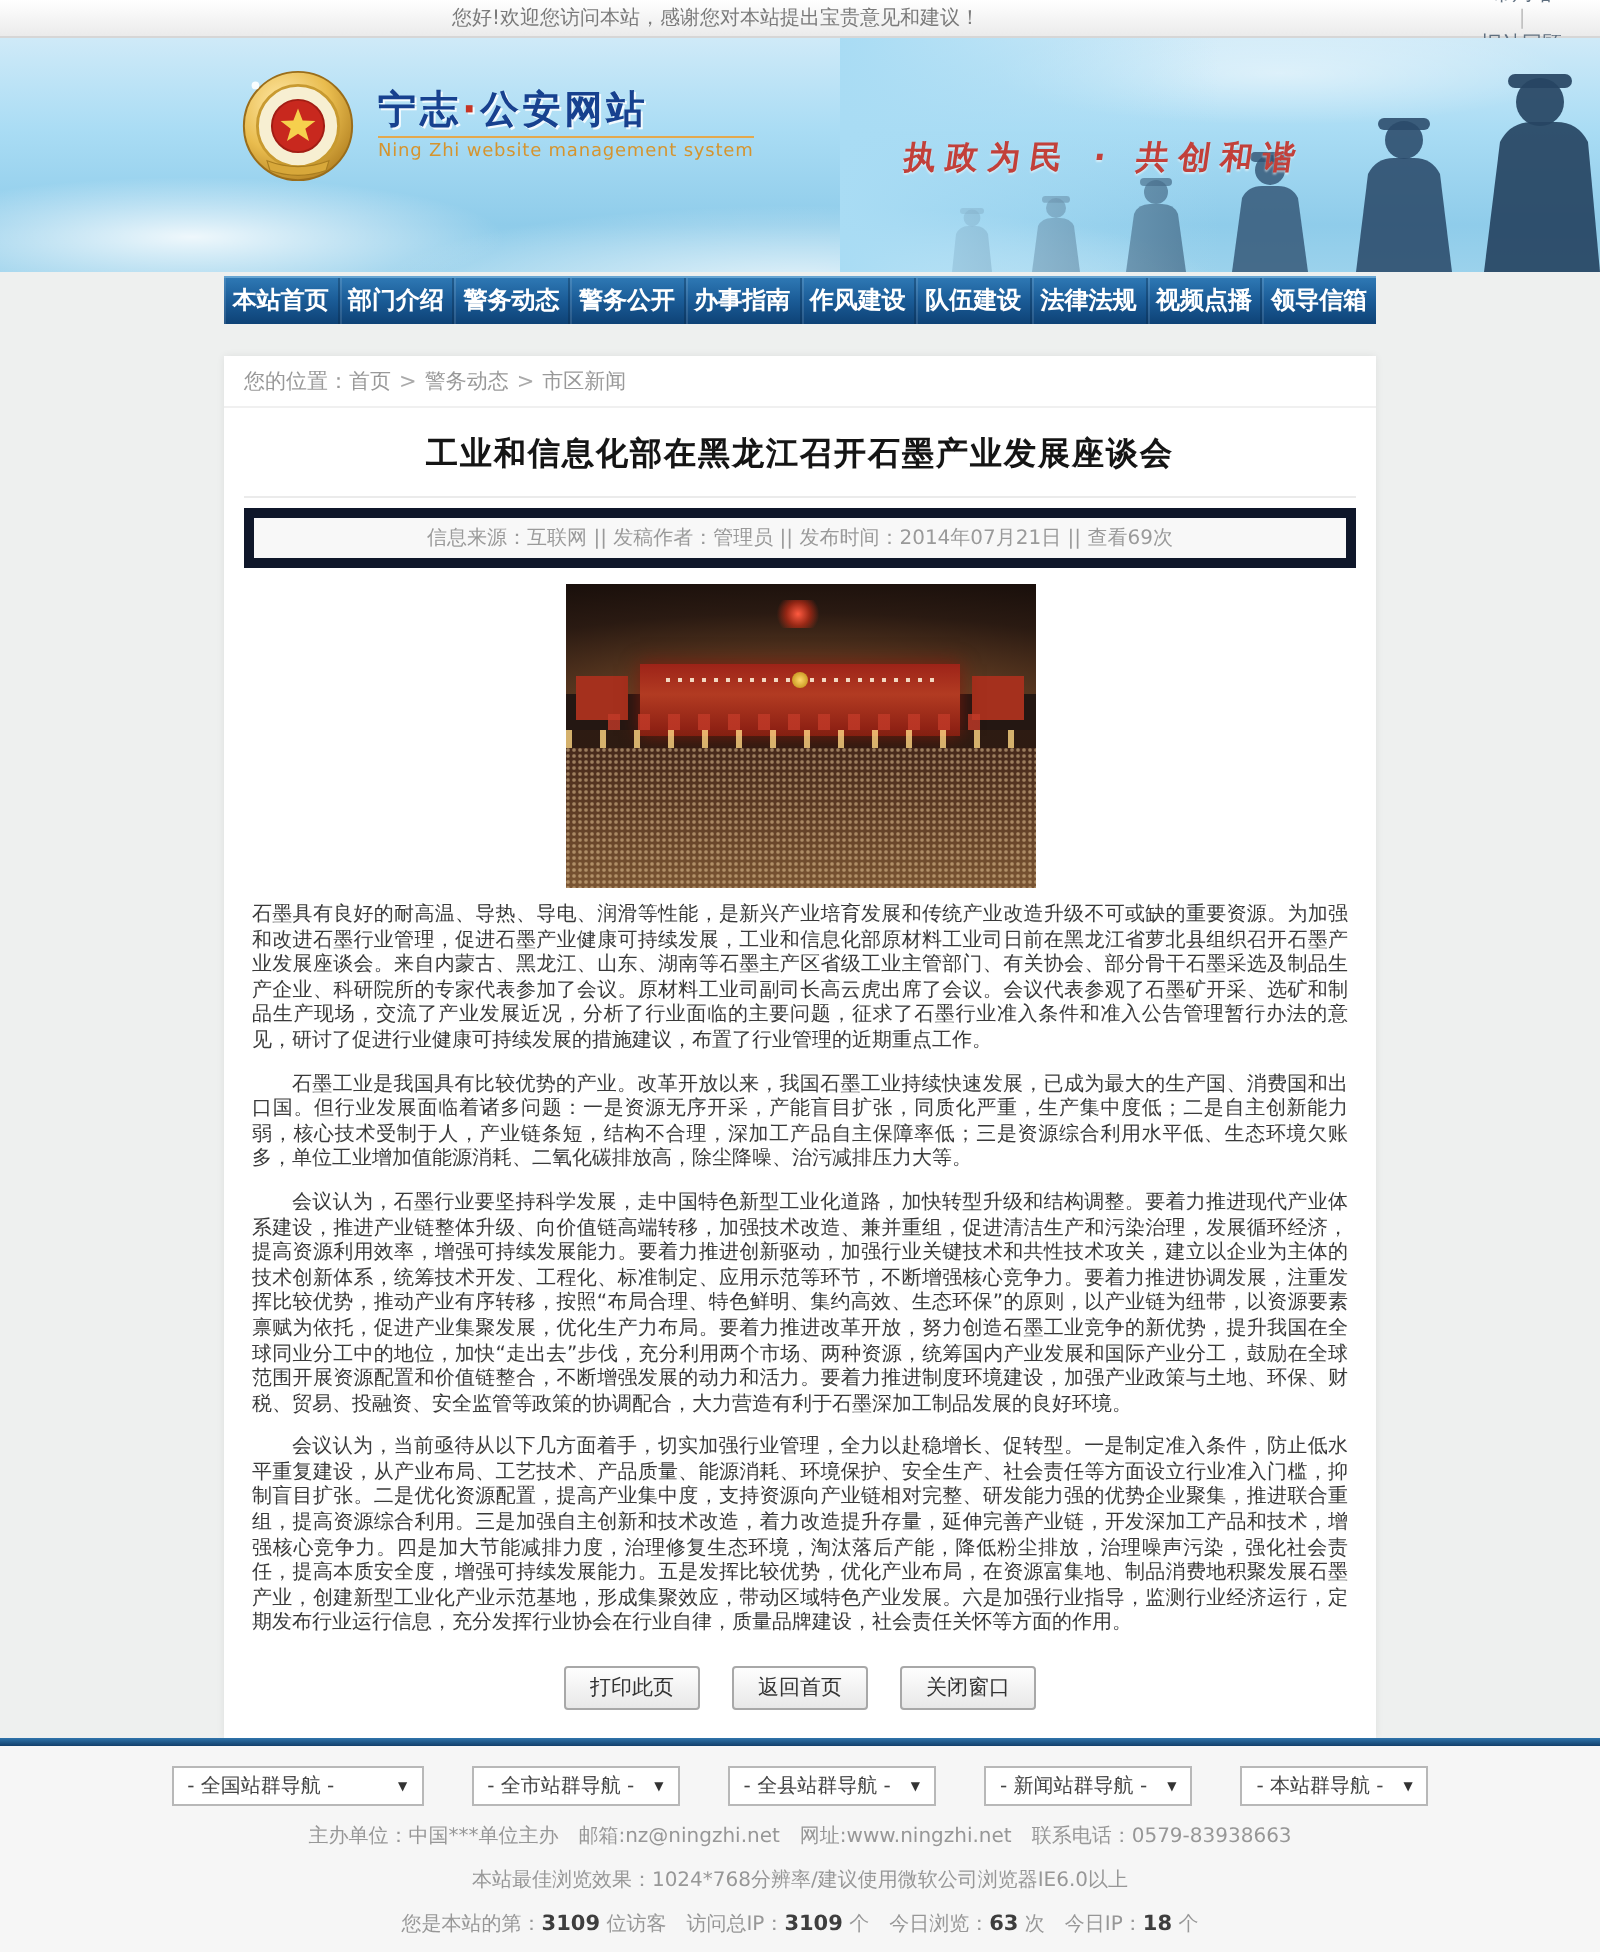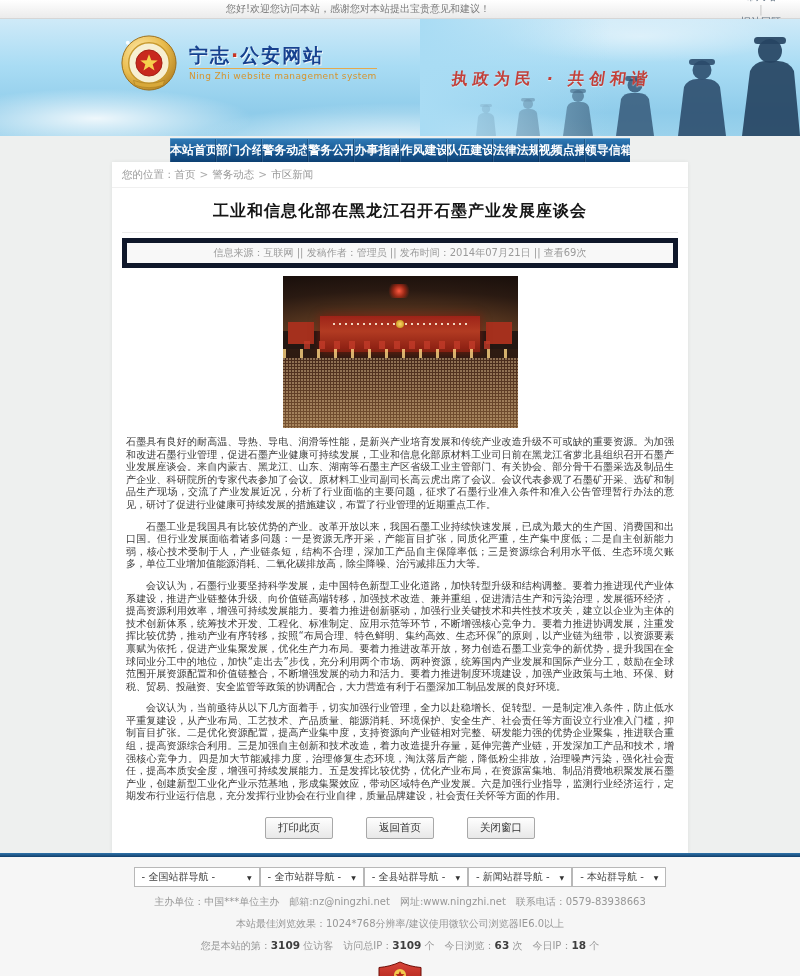--- a/index.html
+++ b/index.html
@@ -26,21 +26,21 @@
       radial-gradient(ellipse 220px 40px at 80% 15%, rgba(255,255,255,.45), transparent 65%);}
   .officers{position:absolute;right:0;top:0;width:380px;height:117px;}
   .logo{position:absolute;left:120px;top:15px;display:flex;align-items:center;gap:11px;text-decoration:none;}
   .badge-svg{width:58px;height:58px;}
   .site-title{font-size:19px;font-weight:bold;color:#17418f;letter-spacing:2px;text-shadow:1px 1px 0 rgba(255,255,255,.85);line-height:1.1;}
   .site-title .dot{color:#c63424;}
   .site-sub{margin-top:3px;padding-top:2px;border-top:1px solid #e3a94e;font-size:9px;color:#d5942e;letter-spacing:.4px;}
   .slogan{position:absolute;left:452px;top:50px;font-size:16px;font-weight:bold;color:#c2403a;
     letter-spacing:5px;transform:skewX(-8deg);text-shadow:0 1px 1px rgba(255,255,255,.55);white-space:nowrap;}
   
-  .nav{width:460px;margin:2px auto 0;height:23px;display:flex;
+  .nav{width:576px;margin:2px auto 16px;height:23px;display:flex;
     background:linear-gradient(180deg,#2e78b4 0%,#1a5b96 50%,#0e4276 100%);border-top:1px solid #67a5d2;}
   .nav a{flex:1;text-align:center;line-height:23px;font-size:12px;font-weight:bold;color:#fff;text-decoration:none;
     border-right:1px solid rgba(8,38,66,.35);box-shadow:inset 1px 0 0 rgba(255,255,255,.12);white-space:nowrap;overflow:hidden;}
   .nav a:last-child{border-right:none;}
   
   .col{width:576px;margin:0 auto;background:#fff;box-shadow:0 0 4px rgba(0,0,0,.07);}
   .crumbs{padding:6px 10px 5px;font-size:10.5px;color:#999;border-bottom:1px solid #f0f0f0;}
   .crumbs a{color:#999;text-decoration:none;}
   .crumbs .csep{margin:0 4px;color:#aaa;}
   .title{margin:13px 20px 0;text-align:center;font-size:16px;font-weight:bold;color:#151515;letter-spacing:1px;}
@@ -66,27 +66,27 @@
     background:repeating-linear-gradient(90deg,#c23a28 0 6px,transparent 6px 15px);}
   .ph-audience{position:absolute;bottom:0;left:0;right:0;height:46%;
     background:linear-gradient(180deg,#46291b 0%,#5e3c25 45%,#7a5533 100%);}
   .ph-audience::after{content:"";position:absolute;inset:0;
     background-image:radial-gradient(circle at 1px 1px, rgba(238,208,160,.5) .6px, transparent 1.2px);
     background-size:3px 3px;}
   
   .body{padding:4px 14px 2px;font-size:10px;line-height:12.6px;color:#3a3a3a;text-align:justify;}
   .body p{margin:0 0 9px;}
   .body p.ind{text-indent:2em;}
-  .btns{display:flex;justify-content:center;gap:33px;padding:3px 0 14px;}
+  .btns{display:flex;justify-content:center;gap:16px;padding:3px 0 14px;}
   .abtn{font-size:10.5px;color:#333;background:linear-gradient(#fefefe,#e8e8e8);border:1px solid #a8a8a8;
     border-radius:2px;padding:3px 12px;font-family:inherit;cursor:pointer;}
   
   .navy-rule{height:4px;background:linear-gradient(180deg,#2f74ab,#123f6b);}
   .footer{background:#f6f6f6;padding-top:10px;}
-  .fselects{display:flex;justify-content:center;align-items:center;}
+  .fselects{display:flex;justify-content:center;align-items:center;gap:24px;}
   .fsel{display:flex;align-items:center;background:#fff;border:1px solid #b8b8b8;font-size:10px;color:#444;
     padding:2px 7px;gap:10px;cursor:pointer;white-space:nowrap;}
   .fsel .arr{font-size:6px;color:#333;}
   .fsel.wide{width:110px;justify-content:space-between;}
   .fline{text-align:center;font-size:10px;color:#979797;margin-top:8px;}
   .stats b{color:#3e3e3e;font-size:10.5px;}
   .badge-bottom{display:block;width:46px;margin:8px auto 0;}
 </style>
 </head>
 <body>

